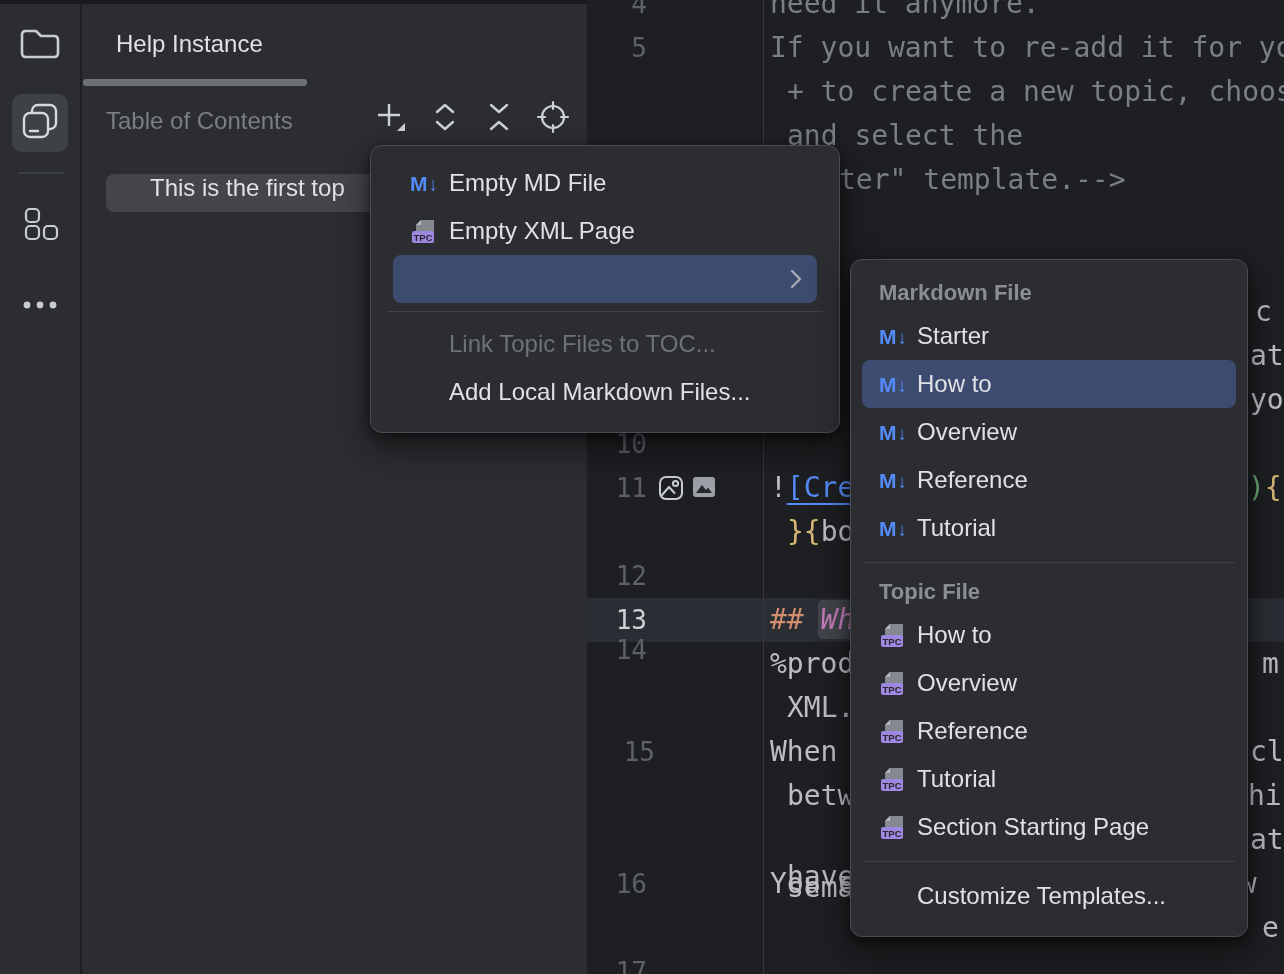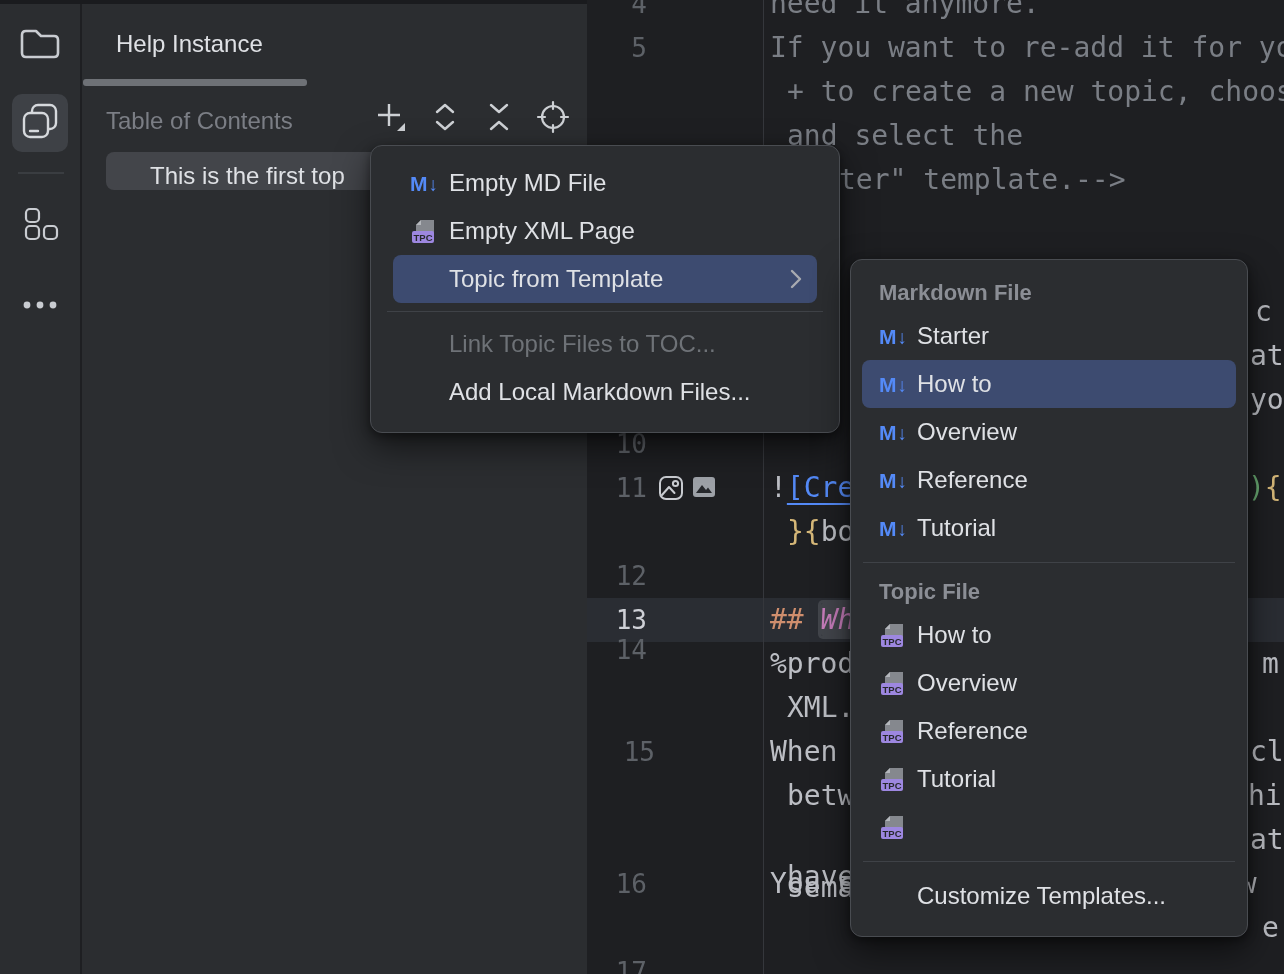--- a/index.html
+++ b/index.html
@@ -12,22 +12,22 @@
   .rail-btn.sel{background:#3e4146;}
   .rail-divider{position:absolute;left:18px;top:172px;width:46px;height:2px;background:#3a3d41;}
   
   .panel{position:absolute;left:82px;top:0;width:505px;height:974px;background:var(--panel-bg,#2b2d30);}
   .top-edge{position:absolute;left:0;top:0;width:587px;height:4px;background:#1a1b1e;}
   .panel-title{position:absolute;left:34px;top:30px;font-size:24px;color:var(--ui-text,#dfe1e5);}
   .tab-bar{position:absolute;left:1px;top:79px;width:224px;height:7px;background:#6e7176;border-radius:3px;}
   .toc-header{position:absolute;left:24px;top:107px;font-size:24px;color:var(--toc-label,#7b7e85);}
   .toolbar{position:absolute;left:292px;top:102px;display:flex;gap:20px;align-items:center;}
   .tool-btn{width:34px;height:34px;display:flex;align-items:center;justify-content:center;}
-  .toc-row{position:absolute;left:24px;top:152px;width:472px;height:38px;background:var(--toc-selected,#43454a);
-           border-radius:8px;display:flex;align-items:flex-end;padding-left:44px;box-sizing:border-box;}
+  .toc-row{position:absolute;left:24px;top:174px;width:472px;height:38px;background:var(--toc-selected,#43454a);
+           border-radius:8px;display:flex;align-items:flex-start;padding-left:44px;box-sizing:border-box;}
   .toc-row span{font-size:24px;color:var(--ui-text,#dfe1e5);white-space:nowrap;overflow:hidden;}
   
   .editor{position:absolute;left:587px;top:0;width:697px;height:974px;background:var(--editor-bg,#1e1f22);overflow:hidden;}
   .cur-line{position:absolute;left:0;width:697px;height:44px;background:var(--current-line,#2a2d33);}
   .gutter-vline{position:absolute;left:176px;top:0;width:1px;height:974px;background:#35373c;}
   .lnum{position:absolute;left:0;width:60px;text-align:right;font-family:"DejaVu Sans Mono",monospace;
         font-size:26px;line-height:44px;color:var(--line-number,#5d6167);}
   .lnum.active{color:var(--line-number-active,#ced0d6);}
   .code{position:absolute;font-family:"DejaVu Sans Mono",monospace;font-size:28px;line-height:44px;white-space:pre;}
   .gicon{position:absolute;width:26px;height:26px;}
@@ -197,21 +197,20 @@
             <path d="M10 2 H23 V16 H5 V7 Z" fill="#85888e"></path>
             <path d="M10 2 V7 H5 Z" fill="#b4b7bc"></path>
             <rect x="1" y="13" width="22" height="12" rx="2" fill="#9d87e0"></rect>
             <text x="12" y="22.5" text-anchor="middle" font-size="9.5" font-weight="bold" fill="#26282c" font-family="Liberation Sans, sans-serif">TPC</text>
           </svg>
         </span>
         <span>Empty XML Page</span>
       </div>
       <div class="mi selected">
         <span class="icbox"></span>
-        <span>Topic from Template</span>
         <span class="chev">
           <svg width="14" height="22" viewBox="0 0 14 22" fill="none" stroke="#a8abb1" stroke-width="2.4" stroke-linecap="round" stroke-linejoin="round">
             <path d="M3 3 L11 11 L3 19"></path>
           </svg>
         </span>
       </div>
       <div class="msep"></div>
       <div class="mi disabled">
         <span class="icbox"></span>
         <span>Link Topic Files to TOC...</span>
@@ -316,20 +315,21 @@
       </div>
       <div class="mi">
         <span class="icbox">
           <svg width="26" height="26" viewBox="0 0 26 26">
             <path d="M10 2 H23 V16 H5 V7 Z" fill="#85888e"></path>
             <path d="M10 2 V7 H5 Z" fill="#b4b7bc"></path>
             <rect x="1" y="13" width="22" height="12" rx="2" fill="#9d87e0"></rect>
             <text x="12" y="22.5" text-anchor="middle" font-size="9.5" font-weight="bold" fill="#26282c" font-family="Liberation Sans, sans-serif">TPC</text>
           </svg>
         </span>
+        <span>Section Starting Page</span>
       </div>
       <div class="msep"></div>
       <div class="mi">
         <span class="icbox"></span>
         <span>Customize Templates...</span>
       </div>
     </div>
 </div>
 
 </body></html>

